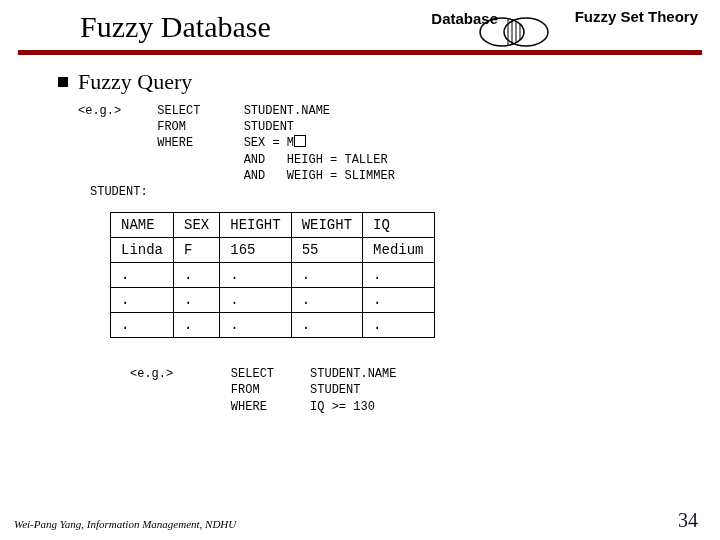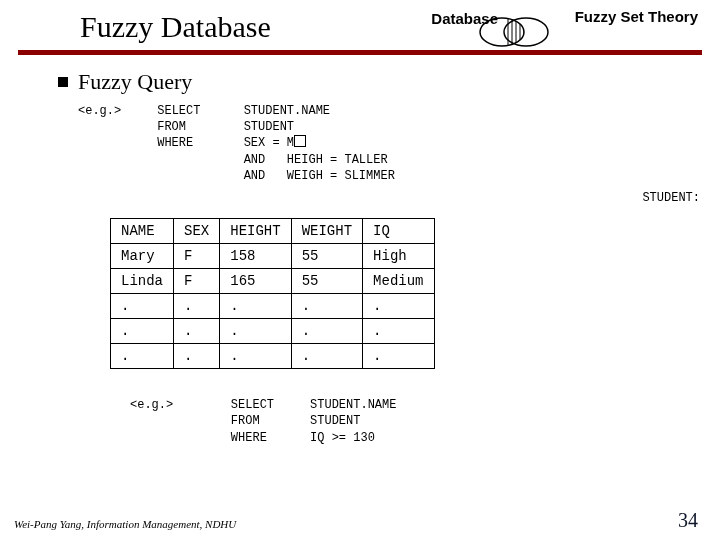--- a/index.html
+++ b/index.html
@@ -73,22 +73,20 @@
     font-size: 12px;
     line-height: 1.35;
     white-space: pre;
   }
   .query1 {
     margin-left: 20px;
     margin-top: 4px;
   }
   .student-label {
     margin-left: 32px;
-    margin-top: 6px;
-    text-align: right;
   }
   table.student {
     border-collapse: collapse;
     margin-left: 52px;
     margin-top: 12px;
     font-family: "Courier New", Courier, monospace;
     font-size: 14px;
   }
   table.student th, table.student td {
     border: 1px solid #000;
@@ -169,27 +167,20 @@
   <table class="student">
     <tbody>
         <tr>
       <th>NAME</th>
       <th>SEX</th>
       <th>HEIGHT</th>
       <th>WEIGHT</th>
       <th>IQ</th>
     </tr>
     <tr>
-      <td>Mary</td>
-      <td>F</td>
-      <td>158</td>
-      <td>55</td>
-      <td>High</td>
-    </tr>
-    <tr>
       <td>Linda</td>
       <td>F</td>
       <td>165</td>
       <td>55</td>
       <td>Medium</td>
     </tr>
     <tr>
       <td>.</td>
       <td>.</td>
       <td>.</td>

